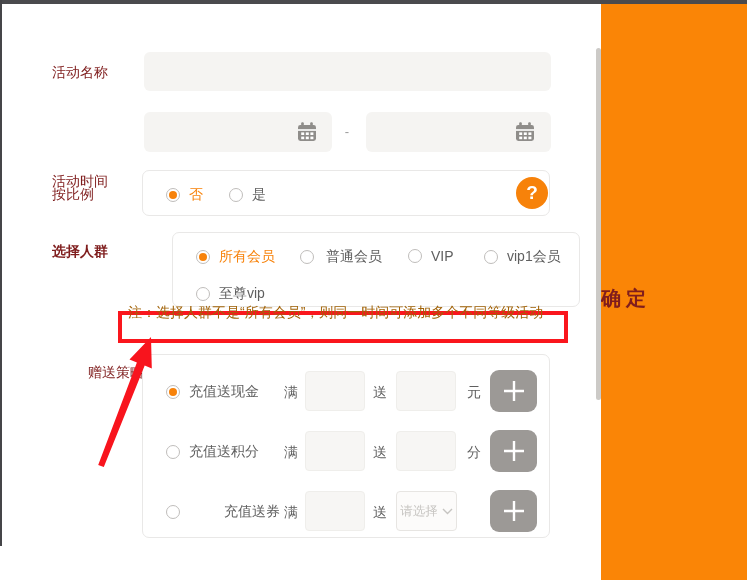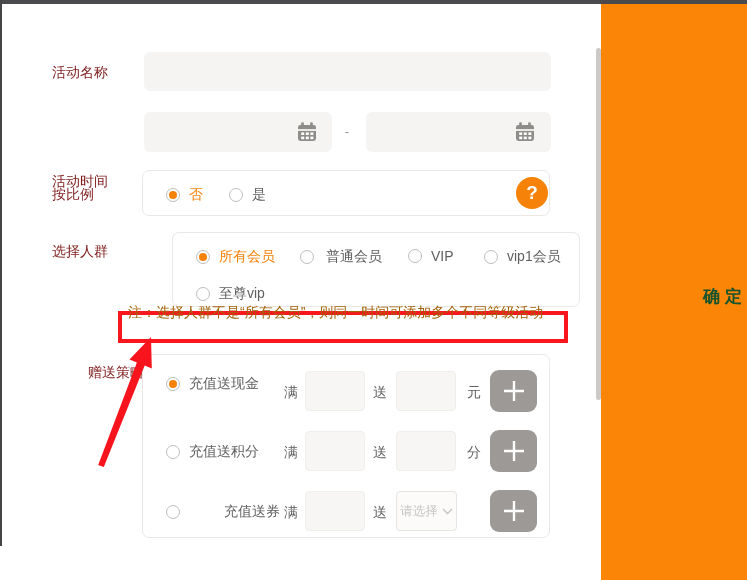--- a/index.html
+++ b/index.html
@@ -3,22 +3,22 @@
 <meta charset="utf-8">
 <style>
   html,body{margin:0;padding:0;}
   body{font-family:"Liberation Sans","DejaVu Sans",sans-serif;background:#fff;}
   .stage{position:relative;width:747px;height:580px;background:#ffffff;overflow:hidden;}
 
   .topbar{position:absolute;left:0;top:0;width:747px;height:4px;background:#4a4a4d;}
   .leftline{position:absolute;left:0;top:0;width:2px;height:546px;background:#454548;}
 
   .panel{position:absolute;left:601px;top:4px;width:146px;height:576px;background:#fa8506;}
-  .confirm{position:absolute;left:0;top:281px;width:100%;text-align:right;
-           color:#14532d;font-size:17px;font-weight:600;letter-spacing:5px;cursor:pointer;}
+  .confirm{position:absolute;left:0;top:281px;width:100%;text-align:left;
+           color:#7f1d1d;font-size:20px;font-weight:600;letter-spacing:5px;cursor:pointer;}
 
   .scroll-thumb{position:absolute;left:596px;top:48px;width:5px;height:352px;
                 background:#cccac7;border-radius:3px;}
 
   .lbl{position:absolute;font-size:14px;color:#7f1d1d;white-space:nowrap;}
 
   .fill-input{position:absolute;background:#f5f4f2;border-radius:6px;}
 
   .dash{position:absolute;left:338px;top:124px;width:18px;text-align:center;
         color:#9a9a9a;font-size:13px;}
@@ -117,21 +117,21 @@
       <span class="radio sel"></span>
       <span class="t orange">否</span>
     </span>
     <span class="opt" style="left:86px;top:15px;">
       <span class="radio"></span>
       <span class="t">是</span>
     </span>
     <span class="help" style="left:373px;top:6px;">?</span>
   </div>
 
-  <div class="lbl" style="left:52px;top:243px;">选择人群</div>
+  <div class="lbl" style="left:52px;top:243px;font-weight:bold;">选择人群</div>
   <div class="gbox" style="left:142px;top:232px;width:408px;height:75px;margin-left:30px;">
     <span class="opt" style="left:23px;top:15px;">
       <span class="radio sel"></span>
       <span class="t orange">所有会员</span>
     </span>
     <span class="opt" style="left:127px;top:15px;gap:12px;">
       <span class="radio"></span>
       <span class="t">普通会员</span>
     </span>
     <span class="opt" style="left:235px;top:15px;">
@@ -147,21 +147,21 @@
       <span class="t">至尊vip</span>
     </span>
   </div>
 
   <div class="notebox"></div>
   <div class="notetext">注：选择人群不是“所有会员”，则同一时间可添加多个不同等级活动</div>
 
   <div class="lbl" style="left:52px;top:364px;margin-left:36px;">赠送策略</div>
   <div class="gbox" style="left:142px;top:354px;width:408px;height:184px;">
 
-    <span class="opt" style="left:23px;top:20px;">
+    <span class="opt" style="left:23px;top:28px;">
       <span class="radio sel"></span>
       <span class="t">充值送现金</span>
     </span>
     <span class="inline-word" style="left:141px;top:29px;">满</span>
     <span class="mini-input" style="left:162px;top:16px;"></span>
     <span class="inline-word" style="left:230px;top:29px;">送</span>
     <span class="mini-input" style="left:253px;top:16px;"></span>
     <span class="inline-word" style="left:324px;top:29px;">元</span>
     <button class="plusbtn" style="left:347px;top:15px;">
       <svg width="24" height="24" viewBox="0 0 24 24">

